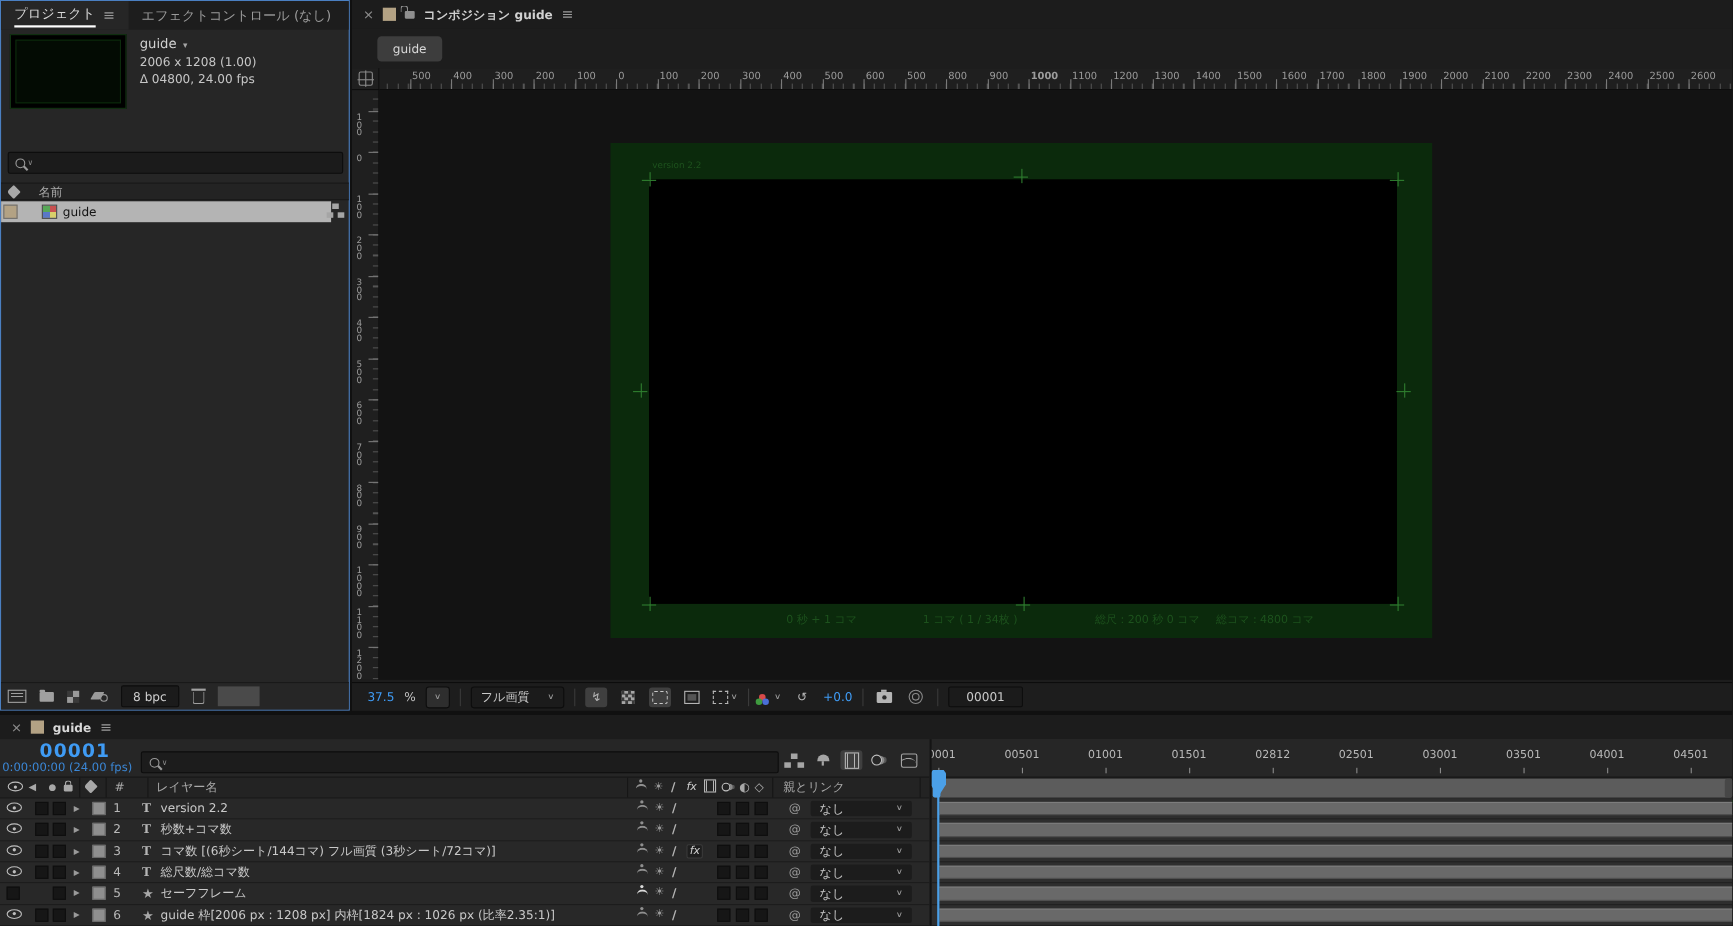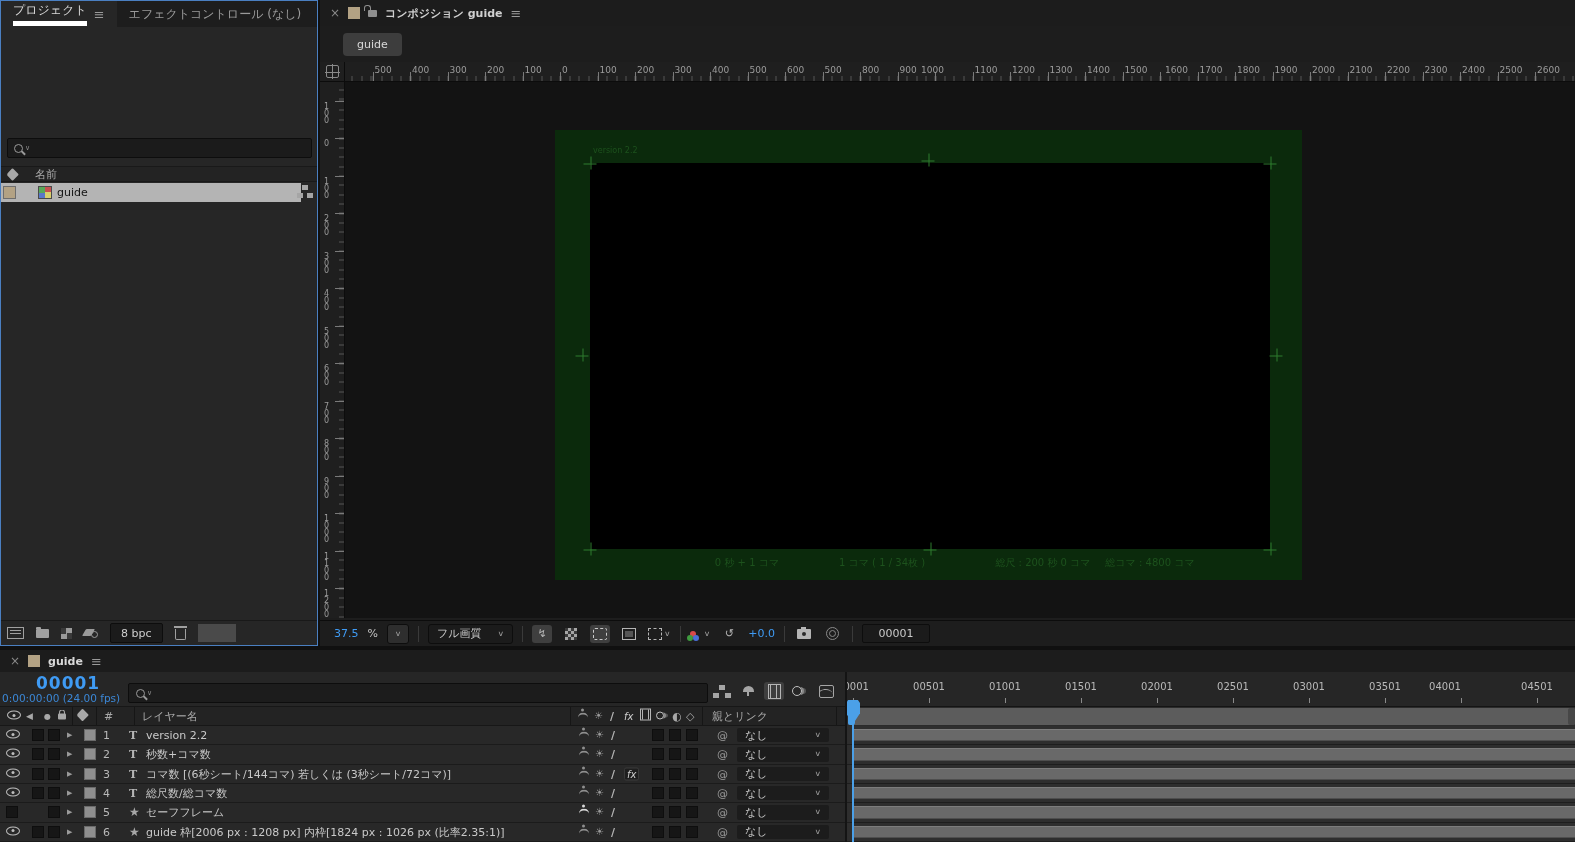--- a/index.html
+++ b/index.html
@@ -18,21 +18,21 @@
   .tan-sq{width:12px;height:12px;background:#b3a284;display:inline-block}
   .chev{color:#9a9a9a;font-size:9px;transform:scaleY(.8)}
   .box{width:12px;height:12px;background:#161616;border:1px solid #0e0e0e;box-sizing:border-box}
   .vline{width:1px;background:#161616;position:absolute;top:0;bottom:0}
 
   
   #project{left:0;top:0;width:318px;height:646px;background:#262626;border:1px solid #4a7fc1;box-sizing:border-box}
   #project .tabstrip{background:#1d1d1d;gap:0;padding:0}
   .ptab{height:100%;display:flex;align-items:center;gap:7px;padding:0 12px;color:#9a9a9a;font-size:12px}
   .ptab.active{background:#262626;color:#d9d9d9}
-  .ptab.active .ptab-label{border-bottom:5px solid #ffffff;padding-bottom:2px}
+  .ptab.active .ptab-label{border-bottom:2px solid #ffffff;padding-bottom:2px}
   .proj-info{position:absolute;left:8px;top:30px;right:4px;display:flex;gap:12px}
   .thumb{width:104px;height:66px;background:#000;border:1px solid #123312;position:relative}
   .thumb-inner{position:absolute;inset:4px;background:#030b03;border:1px solid #0c2b0c}
   .meta{padding-top:2px;color:#c6c6c6;line-height:15px;font-size:11px}
   .meta-name{font-size:12px;color:#d2d2d2}
   .meta .dd{font-size:8px;color:#a5a5a5;margin-left:2px}
   .searchbox{position:absolute;left:6px;top:137px;width:305px;height:20px;background:#1b1b1b;border:1px solid #0d0d0d;border-radius:2px;display:flex;align-items:center;gap:2px;padding:0 6px;box-sizing:border-box}
   .mini-chev{font-size:7px;color:#8a8a8a}
   .list-header{position:absolute;left:0;top:165px;width:100%;height:16px;background:#232323;border-top:1px solid #191919;border-bottom:1px solid #191919;display:flex;align-items:center;box-sizing:border-box}
   .colname{color:#a9a9a9;margin-left:18px}
@@ -171,20 +171,33 @@
     <div class="tabstrip">
       <div class="ptab active">
         <span class="ptab-label">プロジェクト</span>
         <span class="menu-glyph">≡</span>
       </div>
       <div class="ptab">
         <span>エフェクトコントロール (なし)</span>
       </div>
     </div>
 
+    <div class="proj-info">
+      <div class="thumb">
+          <div class="thumb-inner"></div>
+        </div>
+      <div class="meta">
+        <div class="meta-name">
+          <span>guide</span>
+          <span class="dd">▾</span>
+        </div>
+        <div>2006 x 1208 (1.00)</div>
+        <div>Δ 04800, 24.00 fps</div>
+      </div>
+    </div>
 
     <div class="searchbox">
       <span class="i-mag"></span>
       <span class="mini-chev">∨</span>
     </div>
 
     <div class="list-header">
       <span class="i-tag"></span>
       <span class="colname">名前</span>
     </div>
@@ -248,21 +261,21 @@
         <div class="hlabel" style="left: 404.5px;">500</div>
         <div class="hmajor" style="left: 440px;"></div>
         <div class="hlabel" style="left: 442px;">600</div>
         <div class="hmajor" style="left: 477.5px;"></div>
         <div class="hlabel" style="left: 479.5px;">500</div>
         <div class="hmajor" style="left: 515px;"></div>
         <div class="hlabel" style="left: 517px;">800</div>
         <div class="hmajor" style="left: 552.5px;"></div>
         <div class="hlabel" style="left: 554.5px;">900</div>
         <div class="hmajor" style="left: 590px;"></div>
-        <div class="hlabel" style="left: 576px;">1000</div>
+        <div class="hlabel" style="left: 592px; font-weight: bold;">1000</div>
         <div class="hmajor" style="left: 627.5px;"></div>
         <div class="hlabel" style="left: 629.5px;">1100</div>
         <div class="hmajor" style="left: 665px;"></div>
         <div class="hlabel" style="left: 667px;">1200</div>
         <div class="hmajor" style="left: 702.5px;"></div>
         <div class="hlabel" style="left: 704.5px;">1300</div>
         <div class="hmajor" style="left: 740px;"></div>
         <div class="hlabel" style="left: 742px;">1400</div>
         <div class="hmajor" style="left: 777.5px;"></div>
         <div class="hlabel" style="left: 779.5px;">1500</div>
@@ -520,21 +533,21 @@
           </div>
         </div>
         <div class="lrow">
           <div class="cell" style="left: 6px;"><span class="i-eye"></span></div>
           <div class="cell box" style="left: 32px;"></div>
           <div class="cell box" style="left: 48px;"></div>
           <div class="cell" style="left: 67px; font-size: 7px; color: rgb(154, 154, 154);">▶</div>
           <div class="cell" style="left: 84px; width: 12px; height: 12px; background: rgb(143, 143, 143); border: 1px solid rgb(106, 106, 106); box-sizing: border-box;"></div>
           <div class="cell lnum" style="left: 103px;">3</div>
           <div class="cell ticon" style="left: 129px;">T</div>
-          <div class="cell lname" style="left: 146px;">コマ数 [(6秒シート/144コマ) 若しくは (3秒シート/72コマ)]</div>
+          <div class="cell lname" style="left: 146px;">コマ数 [(6秒シート/144コマ) フル画質 (3秒シート/72コマ)]</div>
           <div class="cell" style="left: 579px;"><span class="i-shy" style="margin-top: 0px;"></span></div>
           <div class="cell i-sun" style="left: 595px;">☀</div>
           <div class="cell i-qual" style="left: 611px;">/</div>
           <div class="cell fxb" style="left: 624px;">fx</div>
           <div class="cell box" style="left: 652px;"></div>
           <div class="cell box" style="left: 669px;"></div>
           <div class="cell box" style="left: 686px;"></div>
           <div class="cell" style="left: 717px; color: rgb(154, 154, 154);">@</div>
           <div class="parent-dd">
             <span>なし</span>
@@ -608,29 +621,29 @@
     <div class="track-region">
       <div class="tl-ruler">
           <div class="tl-lbl" style="left: 6px;">00001</div>
           <div class="tl-tick" style="left: 6px;"></div>
           <div class="tl-lbl" style="left: 82px;">00501</div>
           <div class="tl-tick" style="left: 82px;"></div>
           <div class="tl-lbl" style="left: 158px;">01001</div>
           <div class="tl-tick" style="left: 158px;"></div>
           <div class="tl-lbl" style="left: 234px;">01501</div>
           <div class="tl-tick" style="left: 234px;"></div>
-          <div class="tl-lbl" style="left: 310px;">02001</div>
+          <div class="tl-lbl" style="left: 310px;">02812</div>
           <div class="tl-tick" style="left: 310px;"></div>
           <div class="tl-lbl" style="left: 386px;">02501</div>
           <div class="tl-tick" style="left: 386px;"></div>
           <div class="tl-lbl" style="left: 462px;">03001</div>
           <div class="tl-tick" style="left: 462px;"></div>
           <div class="tl-lbl" style="left: 538px;">03501</div>
           <div class="tl-tick" style="left: 538px;"></div>
-          <div class="tl-lbl" style="left: 598px;">04001</div>
+          <div class="tl-lbl" style="left: 614px;">04001</div>
           <div class="tl-tick" style="left: 614px;"></div>
           <div class="tl-lbl" style="left: 690px;">04501</div>
           <div class="tl-tick" style="left: 690px;"></div>
         </div>
       <div class="workarea"></div>
       <div class="cacheline"></div>
       <div class="track-rows">
           <div class="trow">
             <div class="tbar"></div>
           </div>

